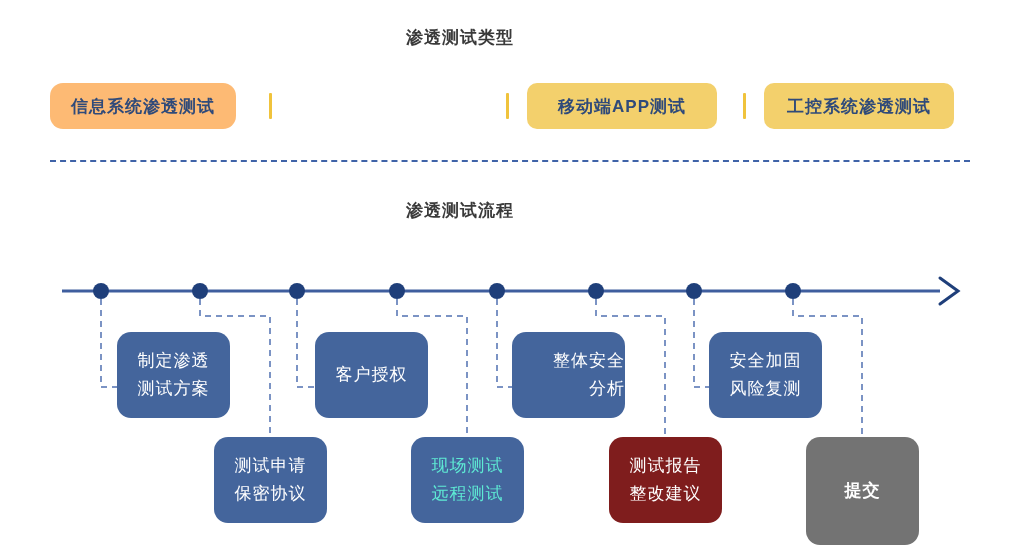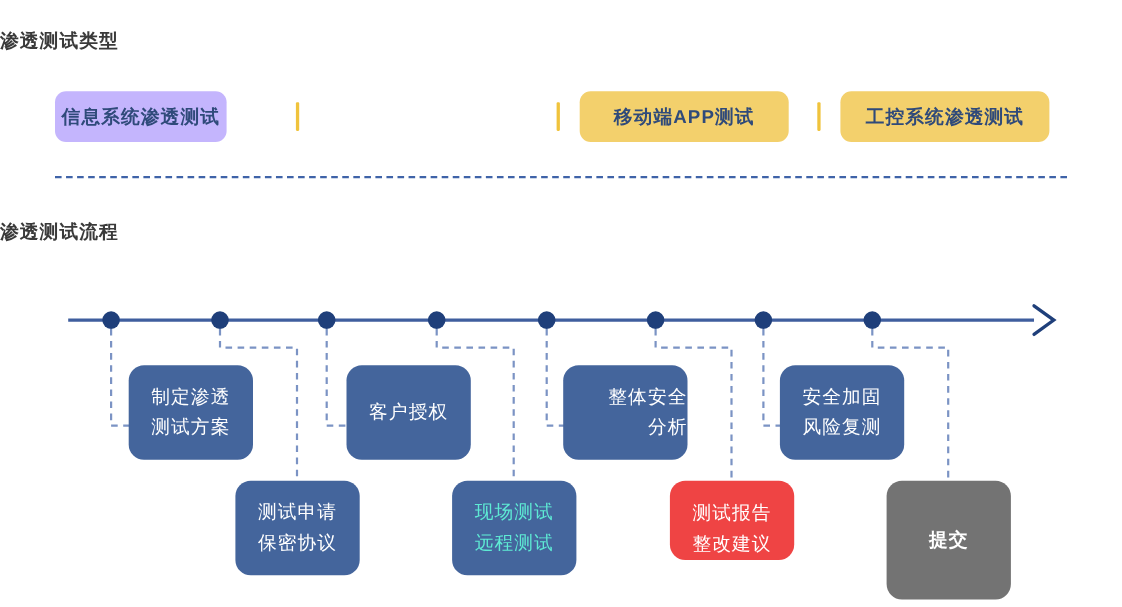--- a/index.html
+++ b/index.html
@@ -8,20 +8,21 @@
     background: #ffffff;
     font-family: "Liberation Sans", "DejaVu Sans", sans-serif;
     overflow: hidden;
   }
   #root { position: relative; width: 1020px; height: 552px; }
 
   
   .section-title {
     position: absolute;
     width: 920px;
+    text-align: center;
     font-size: 17px;
     font-weight: bold;
     color: #3a3a3a;
     letter-spacing: 1px;
   }
   #title-types { top: 26px; }
   #title-flow  { top: 199px; }
 
   
   #badge-row {
@@ -89,21 +90,21 @@
   .pbox .ln { display: block; white-space: nowrap; }
 </style>
 </head>
 <body>
 
 <div id="root">
 
   <div class="section-title" id="title-types">渗透测试类型</div>
 
   <div id="badge-row">
-      <div class="badge" style="left: 0px; width: 156px; background: #c4b5fd; color: rgb(47, 74, 122);">信息系统渗透测试</div>
+      <div class="badge" style="left: 0px; width: 186px; background: #fdba74; color: rgb(47, 74, 122); border-radius: 13px;">信息系统渗透测试</div>
       <div class="badge" style="left: 477px; width: 190px; background: rgb(243, 208, 108); color: rgb(47, 74, 122);">移动端APP测试</div>
       <div class="badge" style="left: 714px; width: 190px; background: rgb(243, 208, 108); color: rgb(47, 74, 122);">工控系统渗透测试</div>
       <div class="badge-sep" style="left: 219px; background: rgb(240, 195, 60);"></div>
       <div class="badge-sep" style="left: 456px; background: rgb(240, 195, 60);"></div>
       <div class="badge-sep" style="left: 693px; background: rgb(240, 195, 60);"></div>
     </div>
 
   <div id="divider" style="border-top-color: rgb(63, 99, 168);"></div>
 
   <div class="section-title" id="title-flow">渗透测试流程</div>
@@ -142,21 +143,21 @@
         <span class="ln">客户授权</span>
       </div>
       <div class="pbox" style="left: 411px; top: 437px; width: 113px; height: 86px; background: rgb(68, 101, 156); color: #5eead4;">
         <span class="ln">现场测试</span>
         <span class="ln">远程测试</span>
       </div>
       <div class="pbox" style="left: 512px; top: 332px; width: 113px; height: 86px; background: rgb(68, 101, 156); color: rgb(255, 255, 255); align-items: flex-end;">
         <span class="ln">整体安全</span>
         <span class="ln">分析</span>
       </div>
-      <div class="pbox" style="left: 609px; top: 437px; width: 113px; height: 72px; background: #ef4444; color: rgb(255, 255, 255); justify-content: flex-end;">
+      <div class="pbox" style="left: 609px; top: 437px; width: 113px; height: 86px; background: #7f1d1d; color: rgb(255, 255, 255);">
         <span class="ln">测试报告</span>
         <span class="ln">整改建议</span>
       </div>
       <div class="pbox" style="left: 709px; top: 332px; width: 113px; height: 86px; background: rgb(68, 101, 156); color: rgb(255, 255, 255);">
         <span class="ln">安全加固</span>
         <span class="ln">风险复测</span>
       </div>
       <div class="pbox" style="left: 806px; top: 437px; width: 113px; height: 108px; background: #737373; color: rgb(255, 255, 255); font-weight: bold;">
         <span class="ln">提交</span>
       </div>

